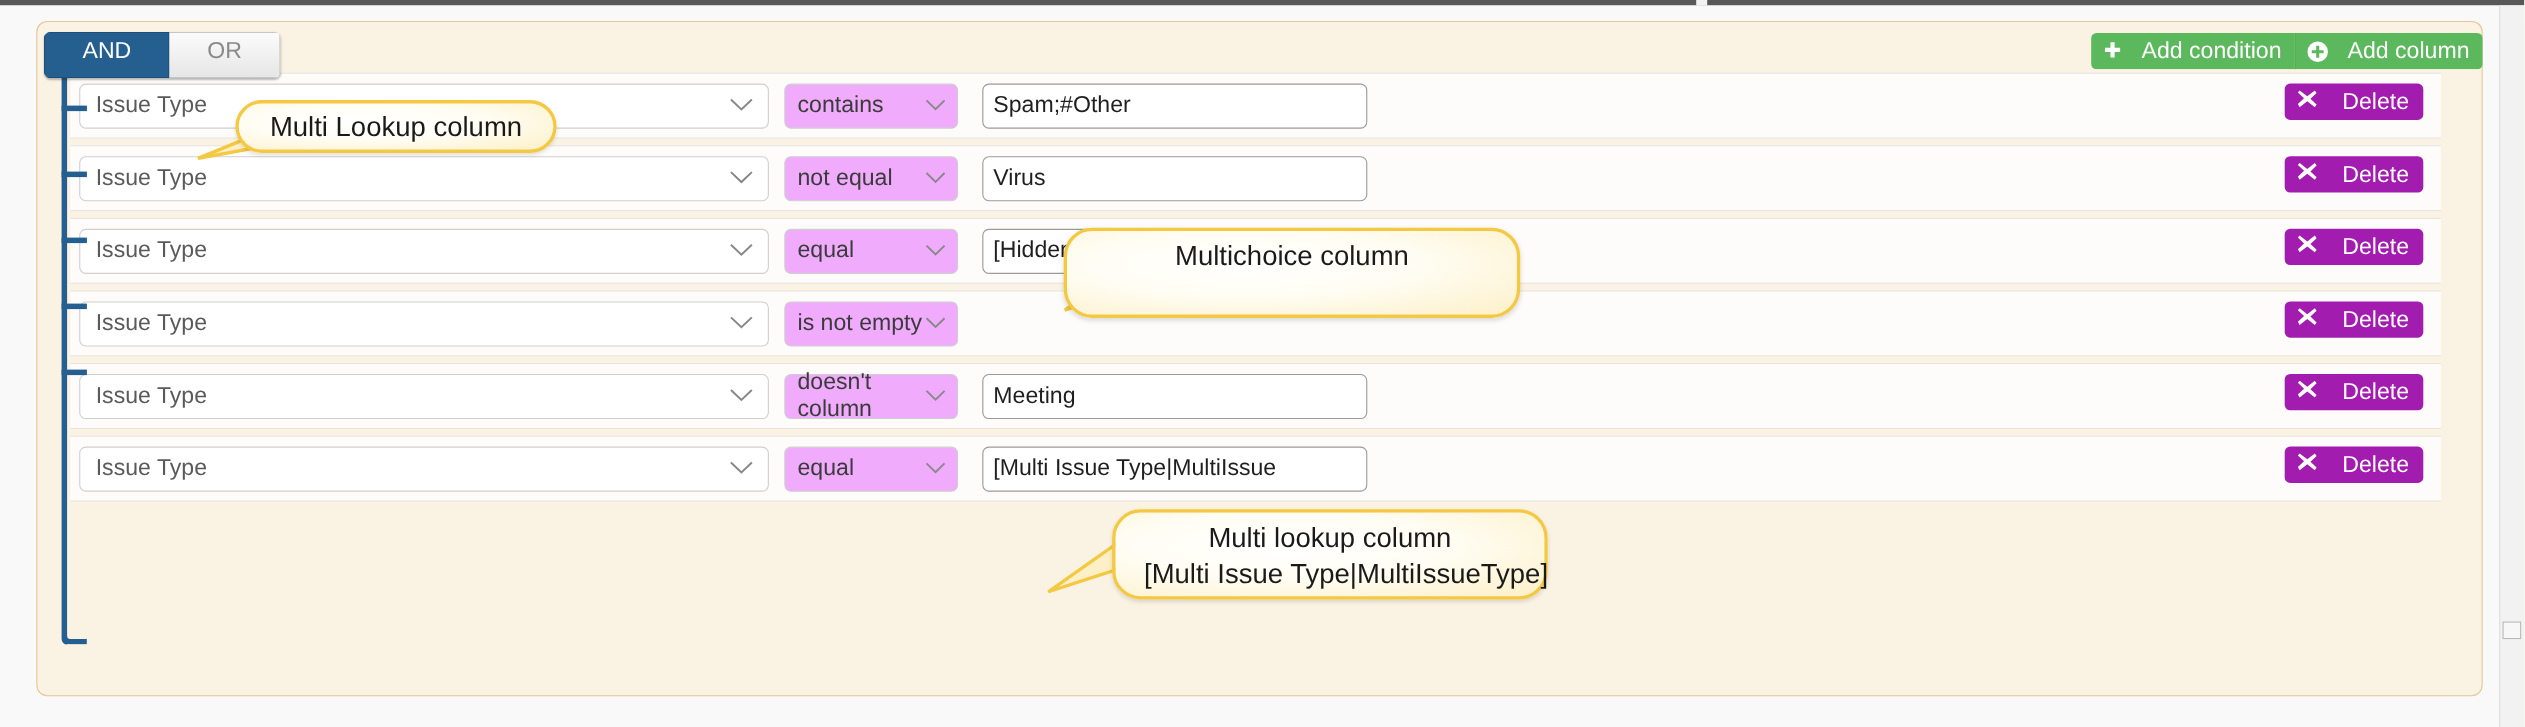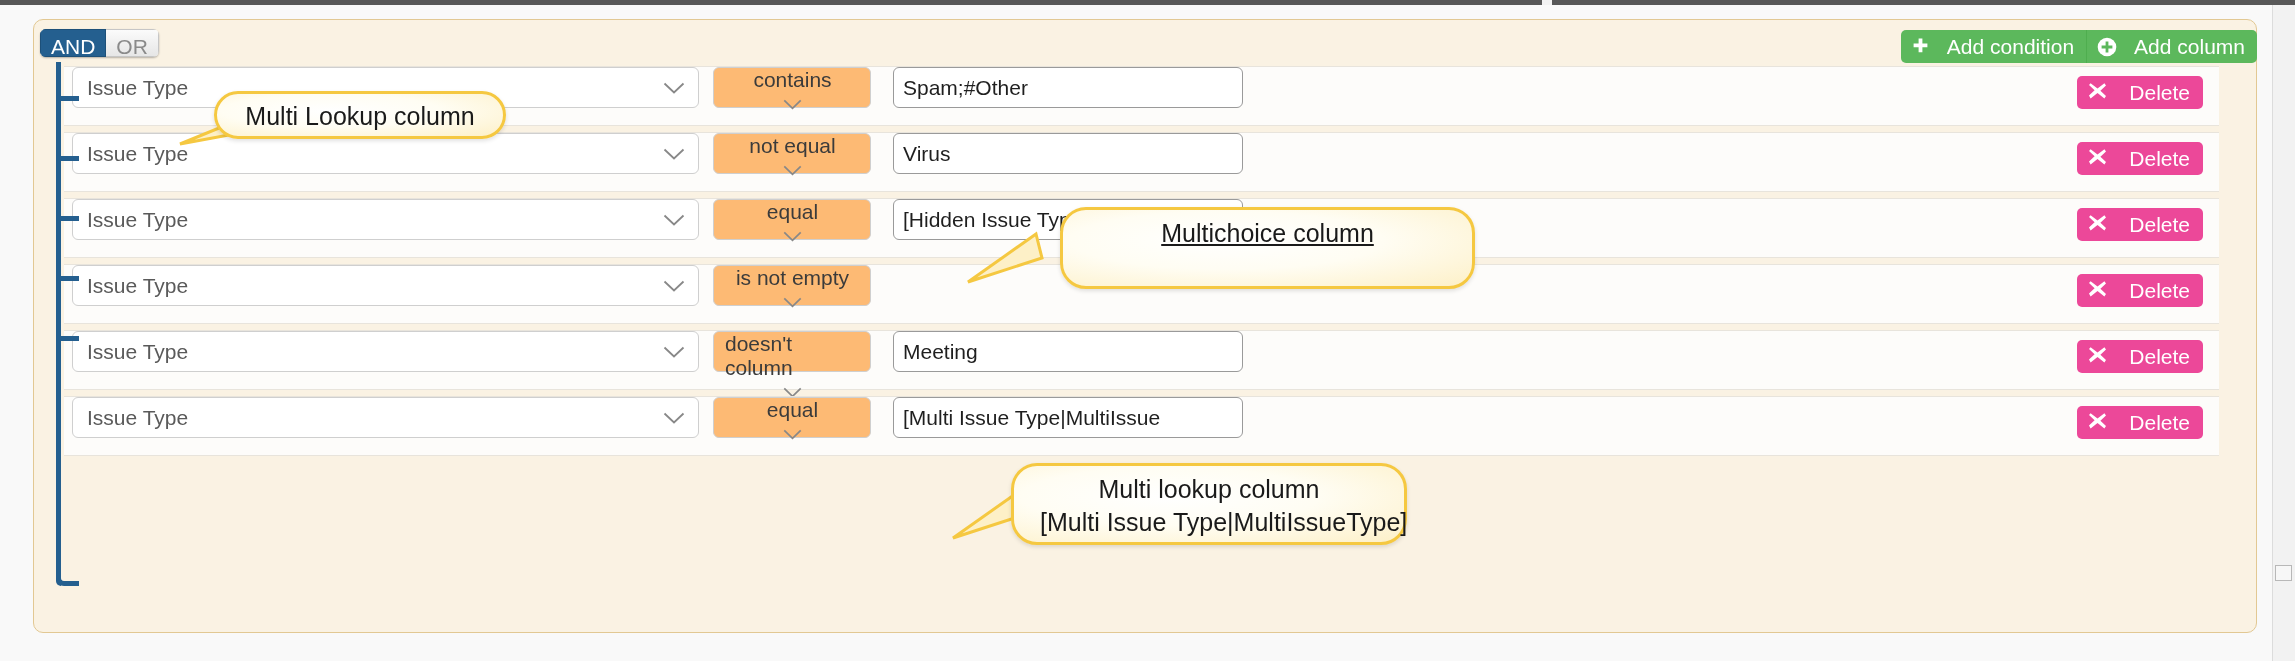--- a/index.html
+++ b/index.html
@@ -61,23 +61,23 @@
   .logic-toggle {
     position: absolute;
     left: 40px; top: 29px;
     display: flex;
     border-radius: 6px;
     overflow: hidden;
     box-shadow: 0 1px 2px rgba(0,0,0,0.28);
     z-index: 6;
   }
   .logic-btn {
-    height: 28px;
+    height: 42px;
     line-height: 34px;
-    padding: 0 10px;
+    padding: 0 34px;
     font-size: 21px;
     box-sizing: border-box;
   }
   .logic-btn.active {
     background: #245f8f;
     color: #ffffff;
     border: 1px solid #1d5079;
   }
   .logic-btn.inactive {
     background: linear-gradient(#fbfbfb, #e6e6e6);
@@ -144,21 +144,21 @@
     width: 2155px;
   }
   .cond-row {
     position: relative;
     height: 60px;
     margin-bottom: 0px;
     background: #fdfcfa;
     border-top: 1px solid #e8e4dc;
     border-bottom: 1px solid #e8e4dc;
     display: flex;
-    align-items: flex-start;
+    align-items: center;
     box-sizing: border-box;
   }
   .row-gap { height: 6px; background: transparent; }
 
   .field-select {
     margin-left: 8px;
     width: 627px; height: 41px;
     background: #ffffff;
     border: 1px solid #cfcfcf;
     border-radius: 6px;
@@ -166,31 +166,30 @@
     display: flex;
     align-items: center;
     justify-content: space-between;
     padding: 0 13px 0 14px;
     font-size: 21px;
     color: #5a5a5a;
   }
   .op-select {
     margin-left: 14px;
     width: 158px; height: 41px;
-    background: #fdba74;
+    background: #f0abfc;
     border: 1px solid #cfcfcf;
     border-radius: 6px;
     box-sizing: border-box;
     display: flex;
     align-items: center;
     justify-content: space-between;
     padding: 0 10px 0 11px;
     font-size: 21px;
     color: #3b3b3b;
-    flex-direction: column;
   }
   .val-input {
     margin-left: 22px;
     width: 350px; height: 41px;
     background: #ffffff;
     border: 1px solid #9a9a9a;
     border-radius: 6px;
     box-sizing: border-box;
     display: flex;
     align-items: center;
@@ -202,21 +201,21 @@
   }
   .val-empty {
     margin-left: 22px;
     width: 350px; height: 41px;
   }
   .chev { flex: 0 0 auto; }
 
   .delete-btn {
     position: absolute;
     right: 16px; top: 9px;
-    background: #ec4899;
+    background: #a21caf;
     color: #ffffff;
     font-size: 21px;
     height: 33px;
     line-height: 33px;
     border-radius: 5px;
     padding: 0 13px 0 11px;
     display: flex;
     align-items: center;
     gap: 22px;
     white-space: nowrap;
@@ -234,21 +233,21 @@
     font-size: 25px;
     line-height: 33px;
     padding: 7px 26px;
     box-sizing: border-box;
     z-index: 20;
   }
   .callout-tail { position: absolute; z-index: 19; overflow: visible; }
   .callout-line { white-space: nowrap; }
 
   #c1 { left: 214px; top: 91px; width: 292px; height: 48px; padding-top: 6px; }
-  #c2 { left: 1060px; top: 207px; width: 415px; height: 82px; text-decoration: underline; }
+  #c2 { left: 967px; top: 207px; width: 415px; height: 82px; }
   #c3 { left: 1011px; top: 463px; width: 396px; height: 82px; }
 </style>
 </head>
 <body>
 
 <div id="page">
 
   <div class="top-bar">
     <div class="top-bar-notch"></div>
   </div>

